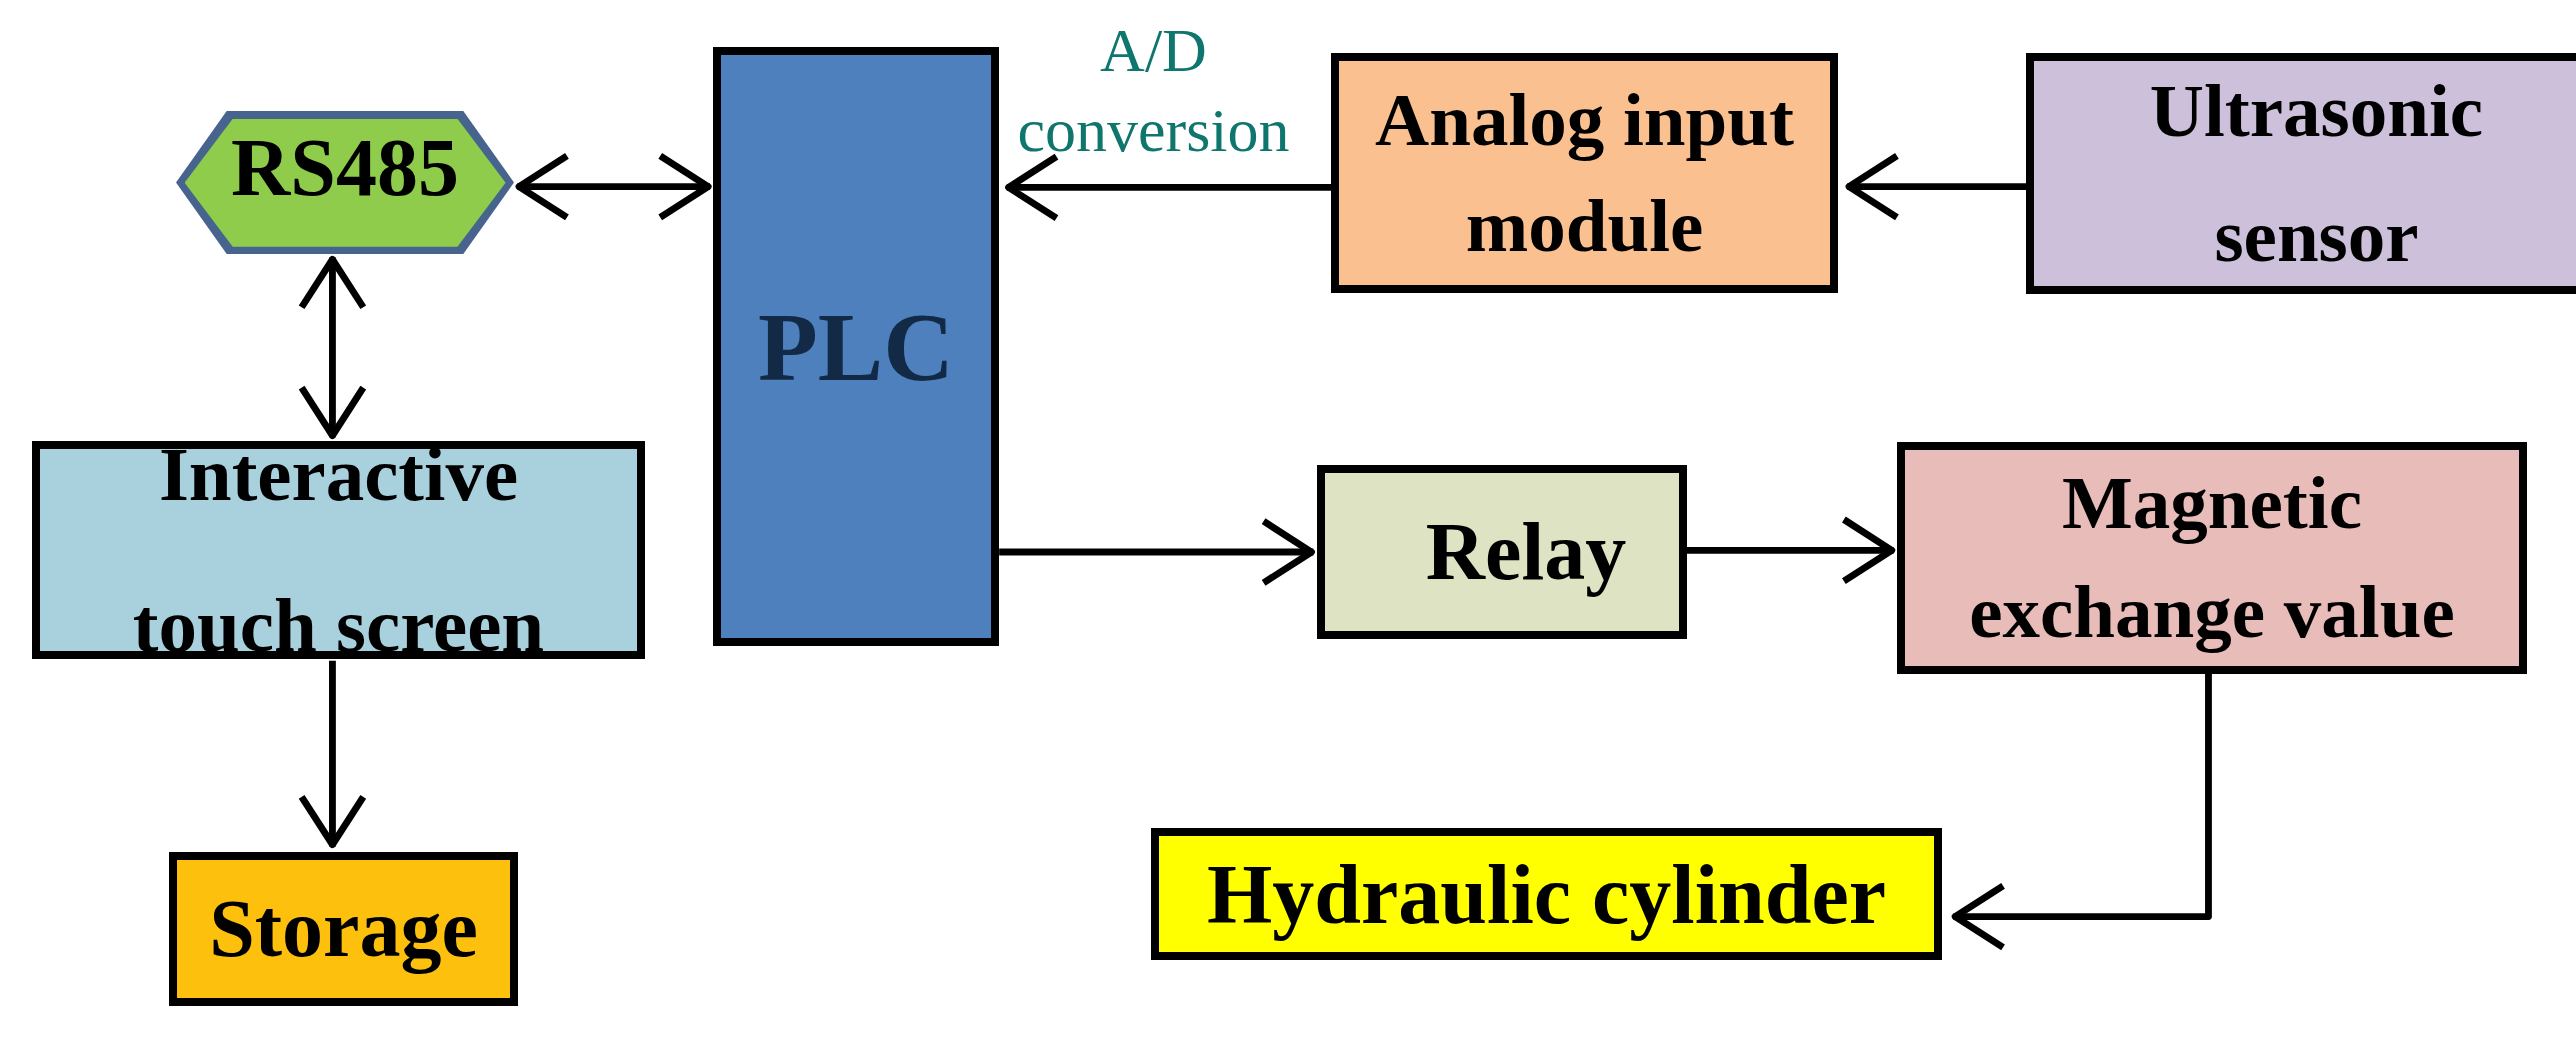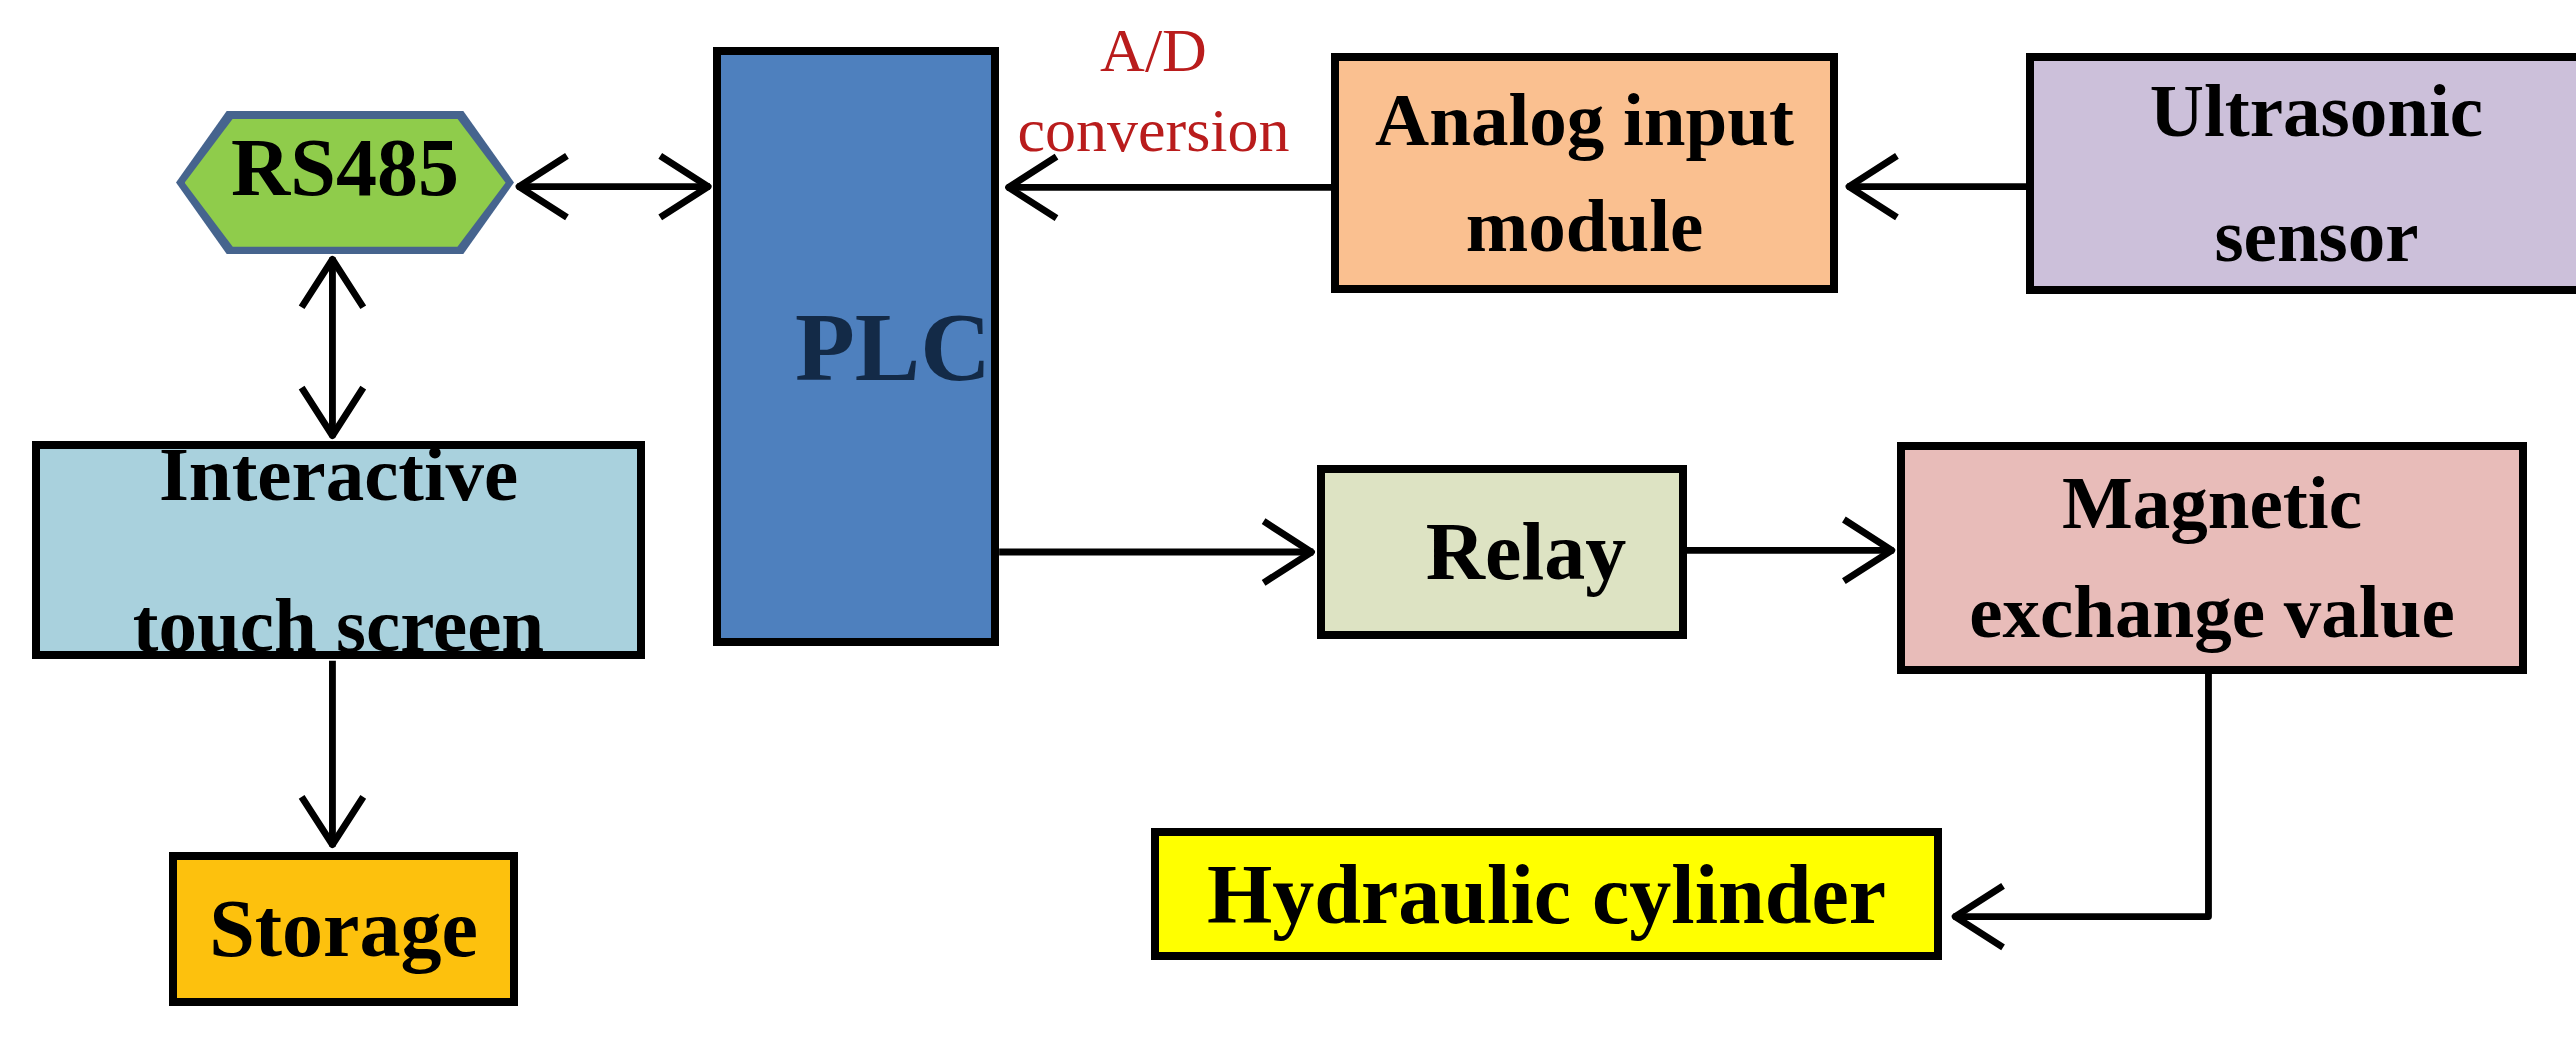--- a/index.html
+++ b/index.html
@@ -7,21 +7,21 @@
     position:relative;width:2576px;height:1039px;background:#ffffff;overflow:hidden;
     font-family:"Liberation Serif","DejaVu Serif",serif;
   }
   .node{
     position:absolute;box-sizing:border-box;border:8.6px solid #000;
     display:flex;flex-direction:column;align-items:center;justify-content:center;
     text-align:center;font-weight:bold;color:#000;
   }
   .node .ln{display:block;}
   
-  .plc       {left:713px;top:47px;width:286px;height:599px;font-size:98px;color:#132A47;align-items:flex-end;}
+  .plc       {left:713px;top:47px;width:286px;height:599px;font-size:98px;color:#132A47;}
   .analog    {left:1331px;top:53px;width:507px;height:240px;font-size:75px;line-height:1.42;}
   .ultra     {left:2026px;top:53px;width:581px;height:241px;font-size:75px;line-height:1.45;gap:16px;}
   .touch     {left:32px;top:441px;width:613px;height:218px;font-size:77px;line-height:1.42;gap:41px;}
   .storage   {left:169px;top:852px;width:349px;height:154px;font-size:82px;}
   .relay     {left:1317px;top:465px;width:370px;height:174px;font-size:82px;}
   .magnetic  {left:1897px;top:442px;width:630px;height:232px;font-size:75px;line-height:1.45;}
   .hydraulic {left:1151px;top:828px;width:791px;height:132px;font-size:84px;}
   
   .hex{
     position:absolute;left:176px;top:111px;width:338px;height:114px;
@@ -30,21 +30,21 @@
   .hex-border,.hex-fill{
     position:absolute;
     clip-path:polygon(0% 50%,15% 0%,85% 0%,100% 50%,85% 100%,15% 100%);
   }
   .hex-border{left:0;top:0;width:338px;height:143px;}
   .hex-fill{left:8.6px;top:7.7px;width:321px;height:128px;}
   .hex-label{position:relative;font-size:82px;font-weight:bold;color:#000;}
   
   .edge-label{
     position:absolute;left:980px;top:10.3px;width:347px;text-align:center;
-    font-size:62px;font-weight:normal;color:#b91c1c;line-height:80px;
+    font-size:62px;font-weight:normal;color:#0f766e;line-height:80px;
   }
   .edge-label .ln{display:block;}
   
   svg.wires{position:absolute;left:0;top:0;pointer-events:none;}
   svg.wires path{stroke:#000;stroke-width:8;fill:none;stroke-linejoin:round;}
 </style>
 </head>
 <body>
 
 <div class="stage">

